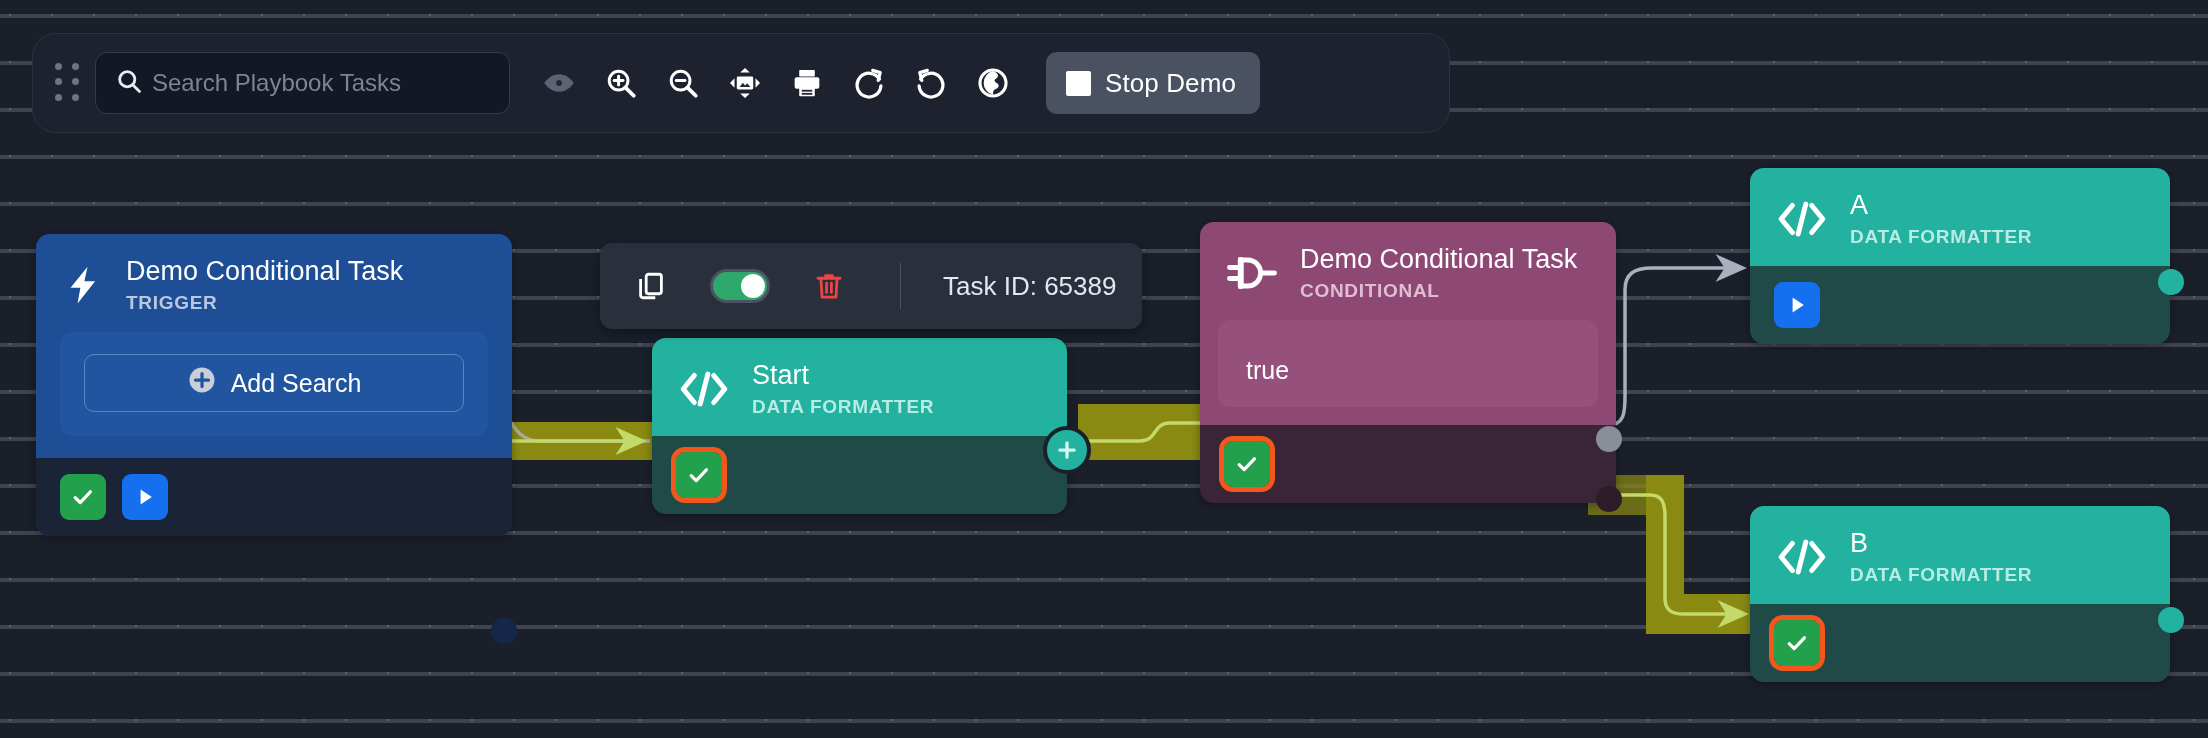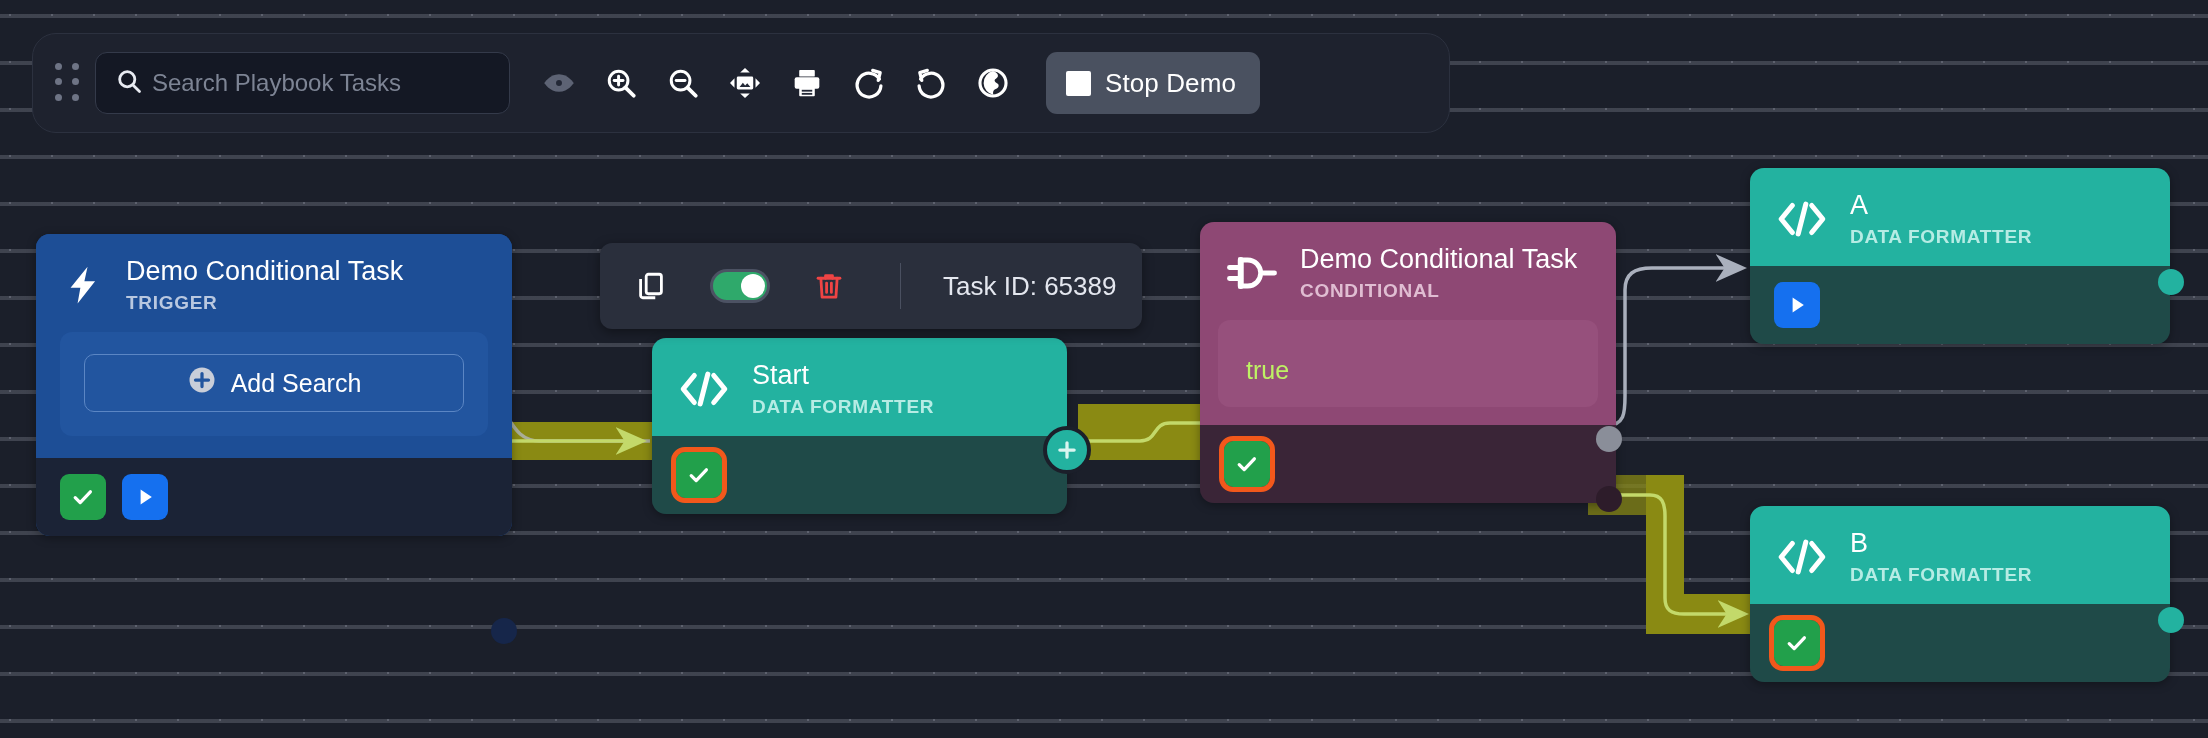--- a/index.html
+++ b/index.html
@@ -120,21 +120,21 @@
                    border-radius: 50%; background: #23b2a0; border: 4px solid #1b1f2a;
                    display: flex; align-items: center; justify-content: center; cursor: pointer; z-index: 30; }
 
   
   #node-conditional { left: 1200px; top: 222px; width: 416px; box-shadow: 0 2px 10px rgba(0,0,0,.35); }
   #node-conditional .node-head { background: #8e4874; }
   #node-conditional .node-sub { color: #e0bdd2; }
   #node-conditional .body { background: #8e4874; padding: 0 18px 18px 18px; }
   #node-conditional .panel { background: #96507c; border-radius: 12px; padding: 16px 20px 22px 20px; }
   .cond-head { display: flex; align-items: center; gap: 12px; color: #fff; font-size: 25px; cursor: pointer; }
-  .cond-row { color: #bef264; font-size: 25px; padding: 20px 0 0 8px; position: relative; }
+  .cond-row { color: #ffffff; font-size: 25px; padding: 20px 0 0 8px; position: relative; }
   #node-conditional .node-foot { background: #3a2537; }
 
   
   #node-a { left: 1750px; top: 168px; width: 420px; box-shadow: 0 2px 10px rgba(0,0,0,.35); }
   #node-b { left: 1750px; top: 506px; width: 420px; box-shadow: 0 2px 10px rgba(0,0,0,.35); }
   #node-a .node-head, #node-b .node-head { background: #23b2a0; }
   #node-a .node-sub, #node-b .node-sub { color: #b6ece4; }
   #node-a .node-foot, #node-b .node-foot { background: #1f4a48; }
 
   

